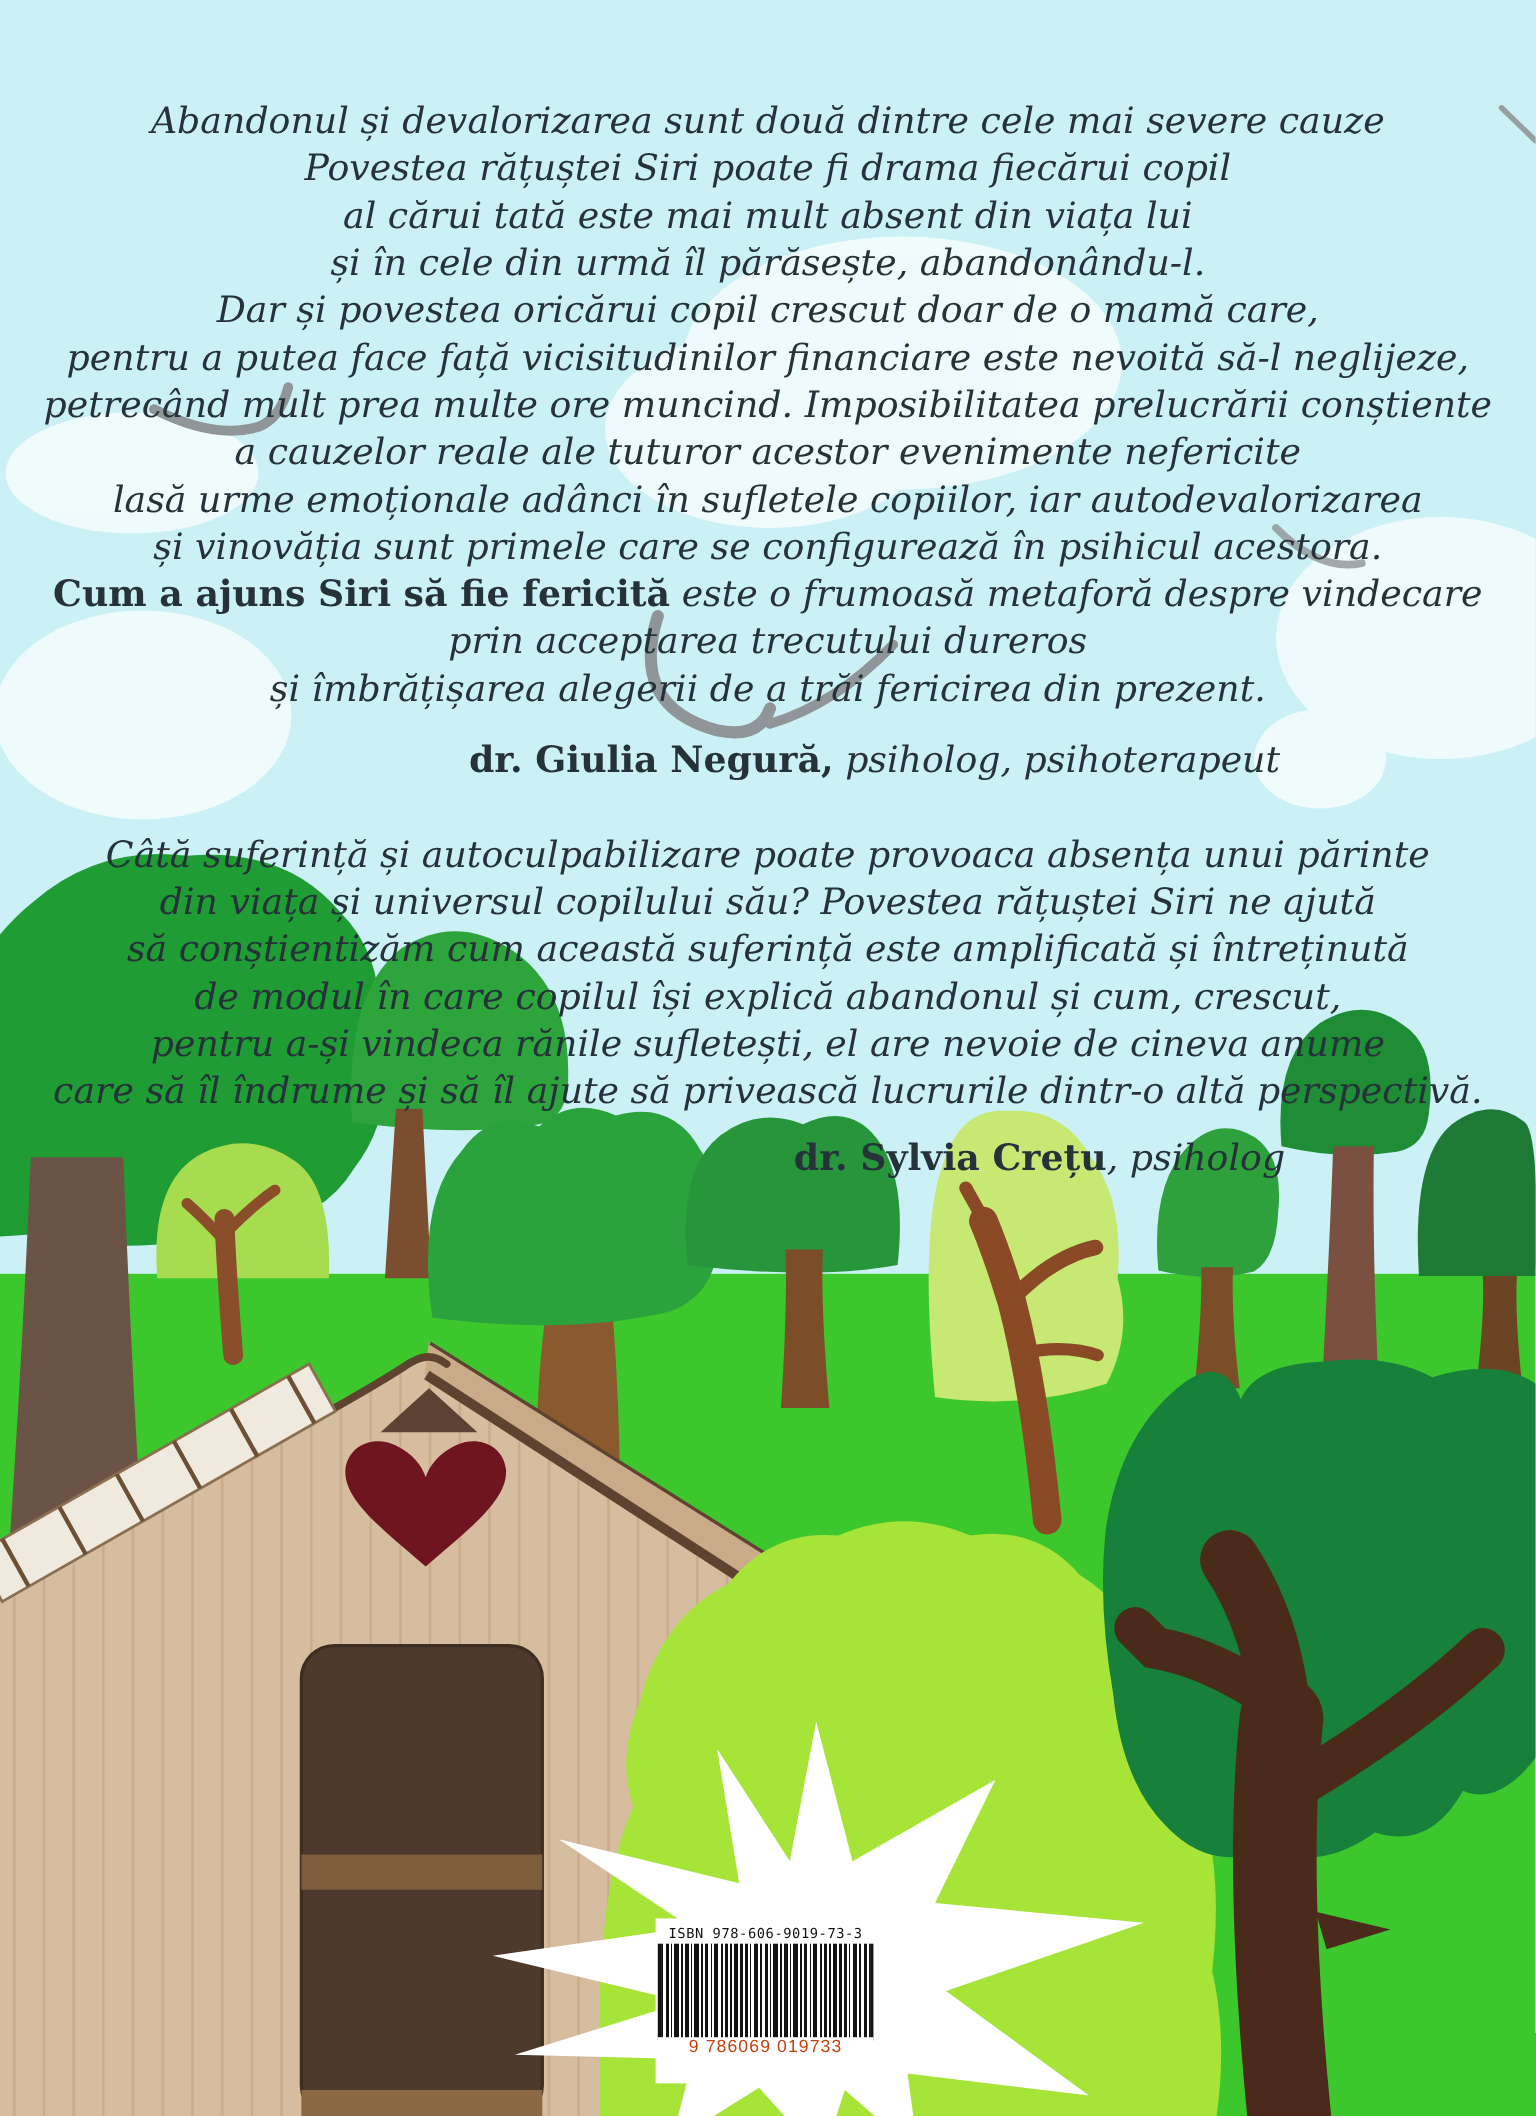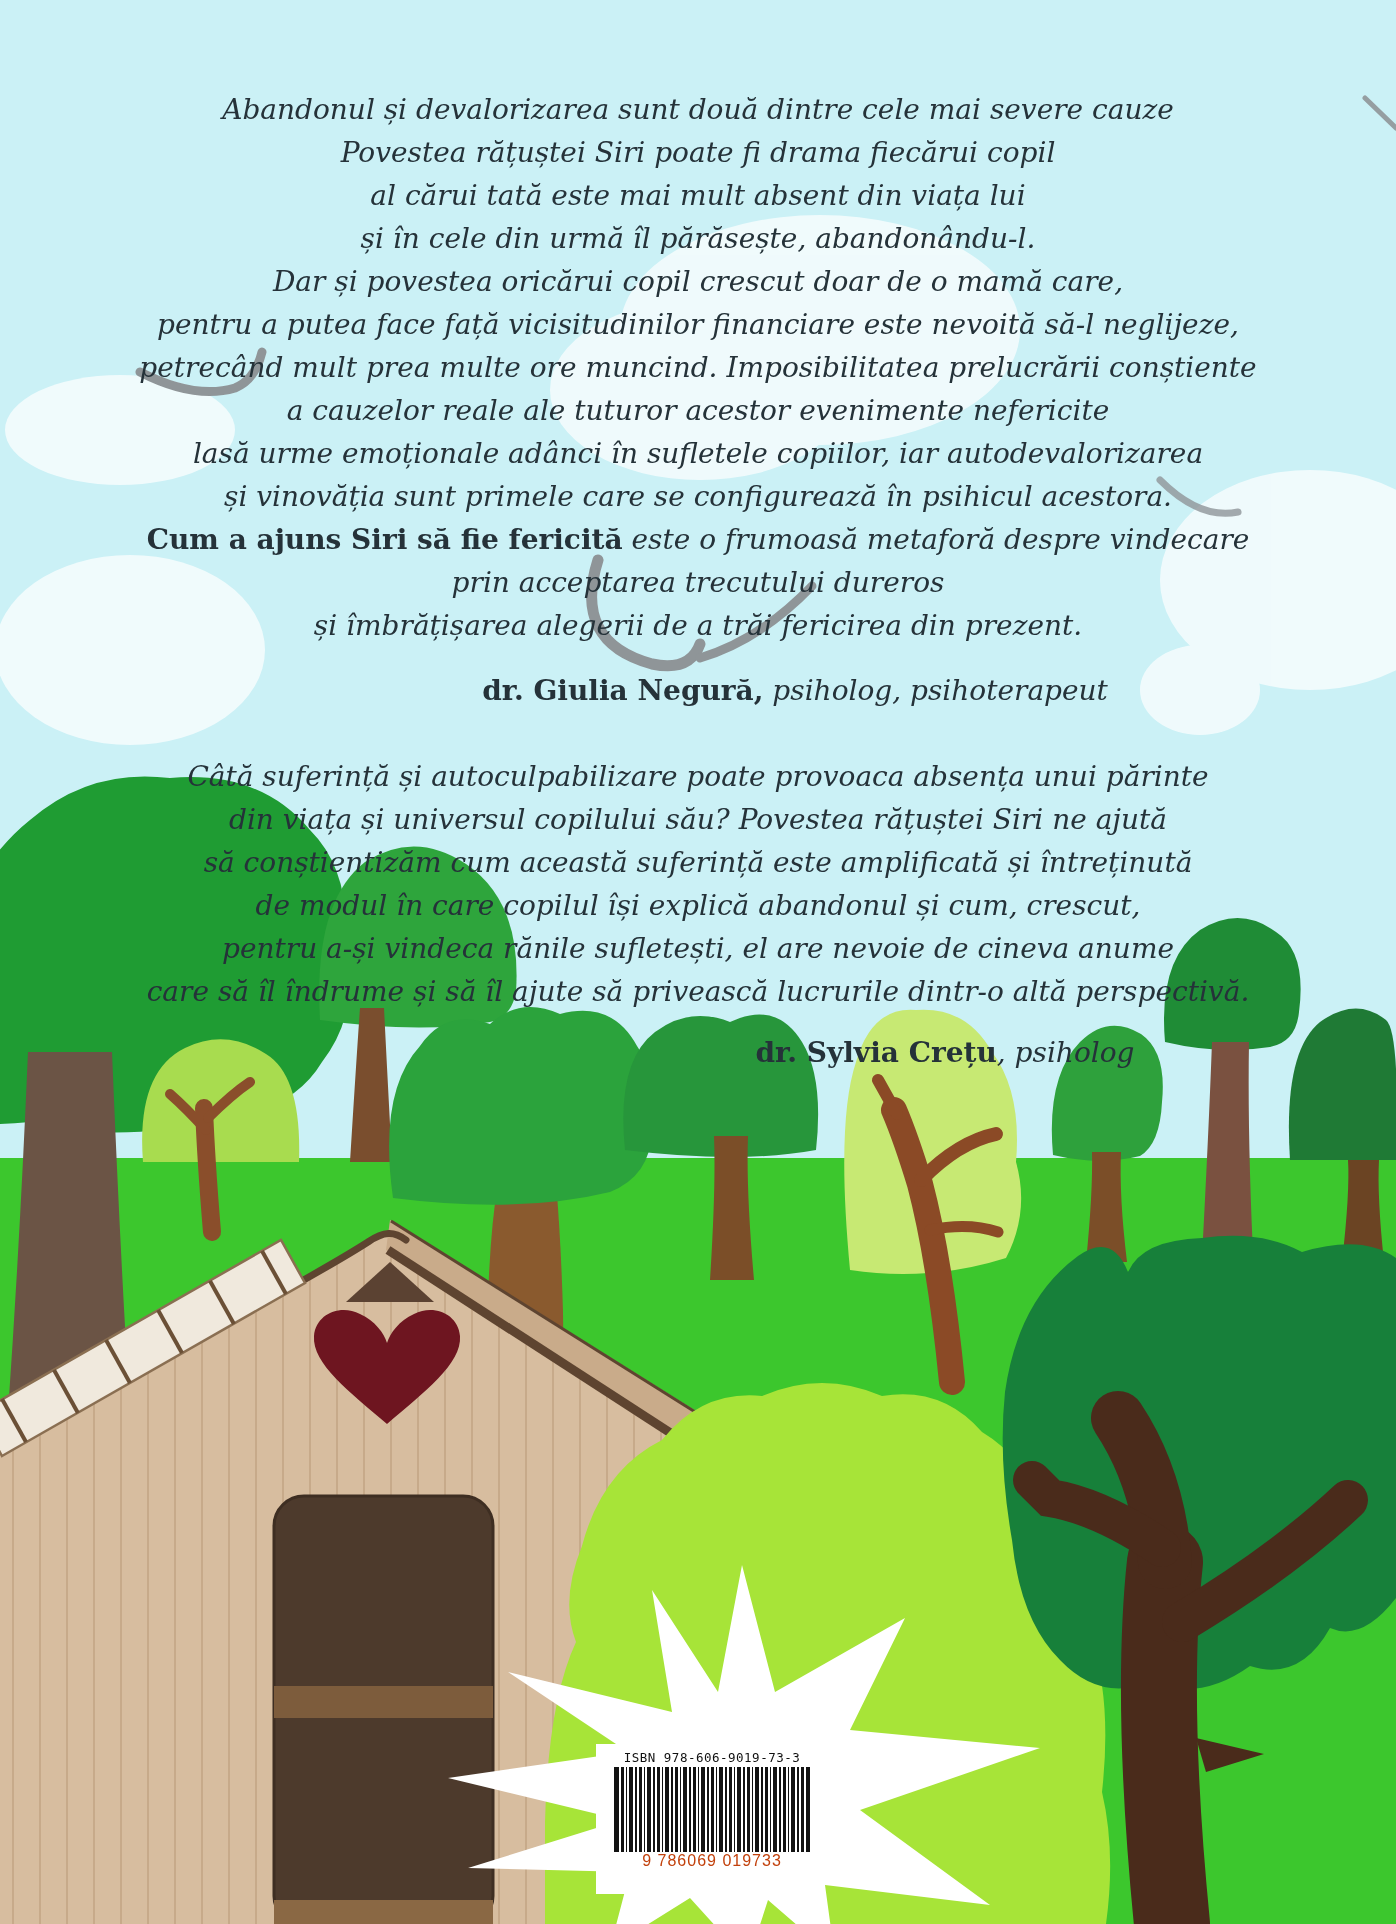--- a/index.html
+++ b/index.html
@@ -3,30 +3,30 @@
 <meta charset="utf-8">
 <style>
   html,body{margin:0;padding:0;}
   body{
     width:1396px;height:1924px;position:relative;overflow:hidden;
     font-family:"DejaVu Serif",serif;
     background:#cbf1f6;
   }
   #scene{position:absolute;inset:0;z-index:0;}
   .txt{position:absolute;left:0;width:1396px;z-index:2;color:#253239;
-       font-size:28px;line-height:43px;text-align:center;font-style:italic;}
+       font-size:33px;line-height:43px;text-align:center;font-style:italic;}
   .txt div{white-space:nowrap;}
   .b{font-weight:700;font-style:normal;margin-top:28px;}
   .att{position:relative;}
   .att1{left:97px;margin-top:22px;}
   .att2{left:247px;margin-top:18px;}
   #review1{top:88px;}
   #review2{top:755px;}
   
-  #barcode{position:absolute;left:614px;top:1750px;width:196px;z-index:3;text-align:center;}
+  #barcode{position:absolute;left:598px;top:1750px;width:196px;z-index:3;text-align:center;}
   #isbn-line{font-family:"DejaVu Sans Mono",monospace;font-size:12.5px;letter-spacing:.5px;color:#111;white-space:nowrap;}
   #bars{height:88px;margin-top:2px;
     background:repeating-linear-gradient(90deg,
       #121212 0 2px, #fff 2px 4px,
       #121212 4px 7px, #fff 7px 9px,
       #121212 9px 10px, #fff 10px 12px,
       #121212 12px 16px, #fff 16px 18px);
     border-left:3px solid #121212;border-right:3px solid #121212;}
   #digits{font-family:Liberation Sans, sans-serif;font-size:16px;color:#c2410c;
     letter-spacing:1px;margin-top:-3px;background:#fff;white-space:nowrap;}

